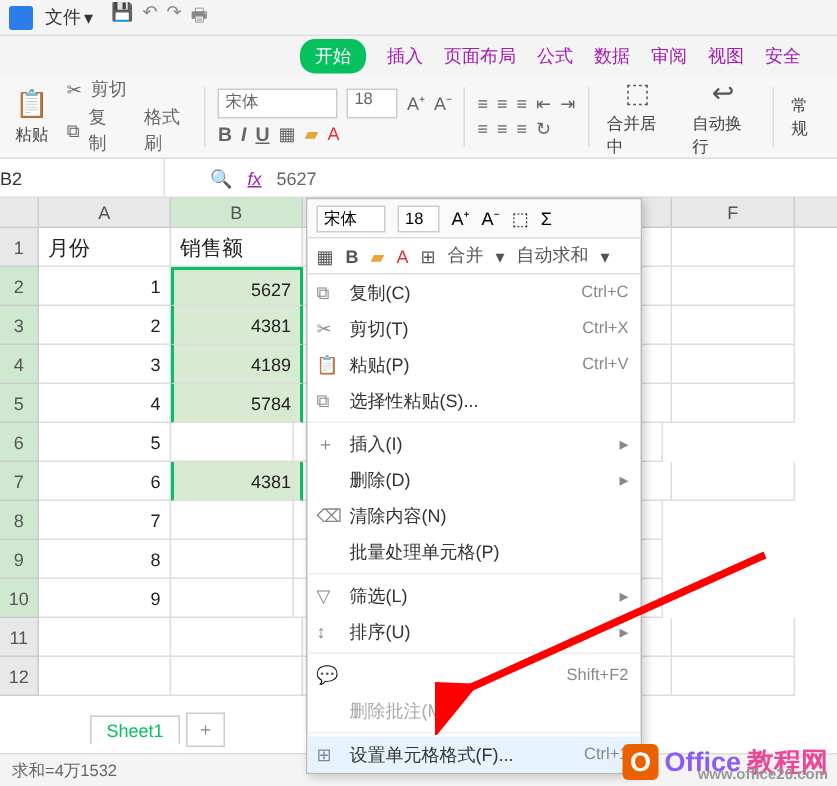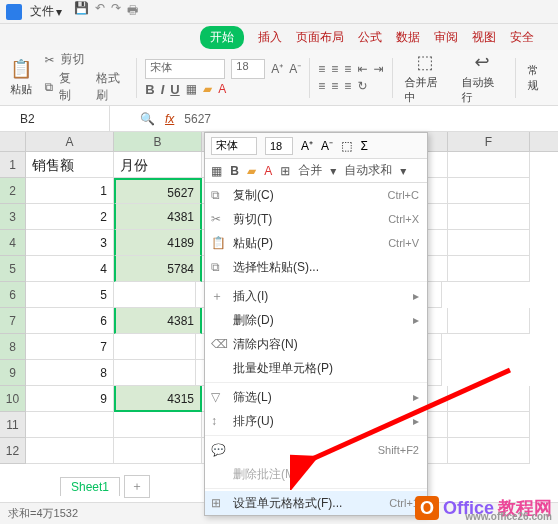--- a/index.html
+++ b/index.html
@@ -6,35 +6,35 @@
 body { background: #fff; width: 558px; height: 524px; overflow: hidden; position: relative; font-size: 12px; }
 
 .titlebar { height: 24px; background: #f4f4f4; display: flex; align-items: center; padding: 0 6px; gap: 8px; border-bottom: 1px solid #ddd; }
 .titlebar .logo { width: 16px; height: 16px; background: #2b7de9; border-radius: 2px; }
 .titlebar .file { color: #333; display: flex; align-items: center; gap: 2px; }
 .titlebar .qat { display: flex; gap: 6px; margin-left: 4px; }
 .titlebar .qat span { color: #888; }
 
 .tabs { height: 26px; background: #f4f4f4; display: flex; align-items: center; gap: 14px; padding-left: 200px; font-size: 12px; color: #555; }
 .tabs .tab.active { background: #07c160; color: #fff; padding: 3px 10px; border-radius: 10px; }
-.tabs .tab { color: #b91c1c; }
+.tabs .tab { color: #a21caf; }
 
 .ribbon { height: 56px; background: #f7f7f7; border-bottom: 1px solid #ddd; display: flex; align-items: center; padding: 4px 6px; gap: 8px; }
 .ribbon .big-btn { display: flex; flex-direction: column; align-items: center; gap: 2px; font-size: 11px; color: #444; padding: 2px 4px; }
 .ribbon .icn { font-size: 18px; color: #555; }
 .ribbon .small-row { display: flex; gap: 6px; align-items: center; }
 .ribbon .small-row span { color: #666; }
 .ribbon .sep { width: 1px; height: 40px; background: #ddd; }
 .ribbon select, .ribbon .combo { height: 20px; border: 1px solid #ccc; background: #fff; font-size: 11px; padding: 0 4px; }
 .ribbon .biuchar { font-weight: bold; font-size: 13px; color: #444; }
 
 .namebox-row { height: 26px; display: flex; align-items: center; border-bottom: 1px solid #ddd; }
-.namebox { width: 110px; border-right: 1px solid #ddd; padding-left: 20px; color: #333; height: 100%; display: flex; align-items: center; }
+.namebox { width: 110px; border-right: 1px solid #ddd; color: #333; height: 100%; display: flex; align-items: center; }
 .fx-area { display: flex; align-items: center; gap: 10px; padding-left: 30px; color: #666; }
-.fx-area .fx { font-style: italic; color: #c2410c; text-decoration: underline; }
+.fx-area .fx { font-style: italic; color: #a21caf; text-decoration: underline; }
 
 .grid { position: relative; }
 .col-headers { display: flex; height: 20px; background: #e8e8e8; border-bottom: 1px solid #ccc; }
 .col-headers .corner { width: 26px; border-right: 1px solid #ccc; }
 .col-headers .ch { flex: 0 0 var(--w); text-align: center; border-right: 1px solid #ccc; color: #555; line-height: 20px; }
 .rows { }
 .row { display: flex; height: 26px; }
 .row .rh { width: 26px; background: #e8e8e8; border-right: 1px solid #ccc; border-bottom: 1px solid #ccc; text-align: center; color: #555; line-height: 26px; }
 .cell { flex: 0 0 var(--w); border-right: 1px solid #ddd; border-bottom: 1px solid #ddd; padding: 0 6px; line-height: 26px; color: #222; }
 .cell.right { text-align: right; }
@@ -174,22 +174,22 @@
     <div class="ch" style="--w:88px">A</div>
     <div class="ch" style="--w:88px;background:#d0e8d0">B</div>
     <div class="ch" style="--w:82px">C</div>
     <div class="ch" style="--w:82px">D</div>
     <div class="ch" style="--w:82px">E</div>
     <div class="ch" style="--w:82px">F</div>
   </div>
   <div class="rows" id="rows">
       <div class="row">
         <div class="rh">1</div>
+        <div class="cell header" style="--w:88px">月份</div>
         <div class="cell header" style="--w:88px">销售额</div>
-        <div class="cell header" style="--w:88px">月份</div>
         <div class="cell" style="--w:82px"></div>
         <div class="cell" style="--w:82px"></div>
         <div class="cell" style="--w:82px"></div>
         <div class="cell" style="--w:82px"></div>
       </div>
       <div class="row">
         <div class="rh" style="background:#d0e8d0">2</div>
         <div class="cell right" style="--w:88px">1</div>
         <div class="cell right sel sel-border-left sel-border-right sel-border-top" style="--w:88px">5627</div>
         <div class="cell" style="--w:82px"></div>
@@ -253,21 +253,20 @@
         <div class="rh" style="background:#d0e8d0">9</div>
         <div class="cell right" style="--w:88px">8</div>
         <div class="cell" style="--w:82px"></div>
         <div class="cell" style="--w:82px"></div>
         <div class="cell" style="--w:82px"></div>
         <div class="cell" style="--w:82px"></div>
       </div>
       <div class="row">
         <div class="rh" style="background:#d0e8d0">10</div>
         <div class="cell right" style="--w:88px">9</div>
-        <div class="cell right sel sel-border-left sel-border-right sel-border-bottom" style="--w:88px">4315</div>
         <div class="cell" style="--w:82px"></div>
         <div class="cell" style="--w:82px"></div>
         <div class="cell" style="--w:82px"></div>
         <div class="cell" style="--w:82px"></div>
       </div>
       <div class="row">
         <div class="rh">11</div>
         <div class="cell" style="--w:88px"></div>
         <div class="cell" style="--w:88px"></div>
         <div class="cell" style="--w:82px"></div>

